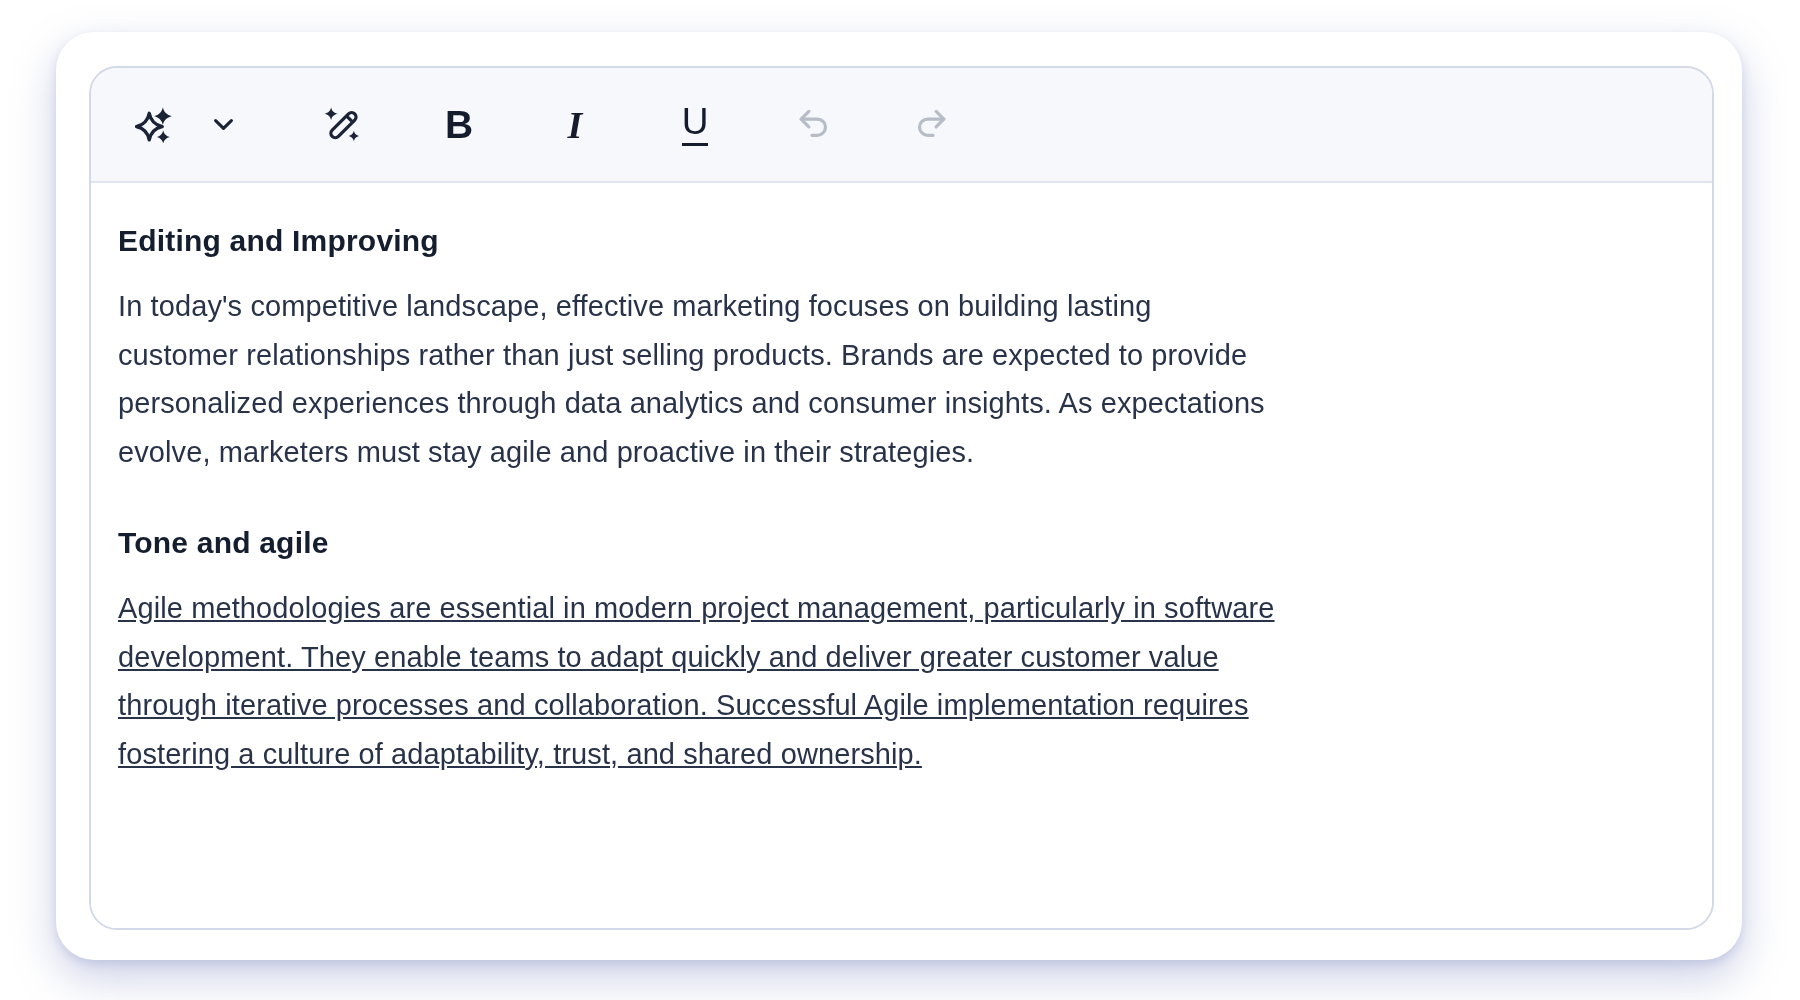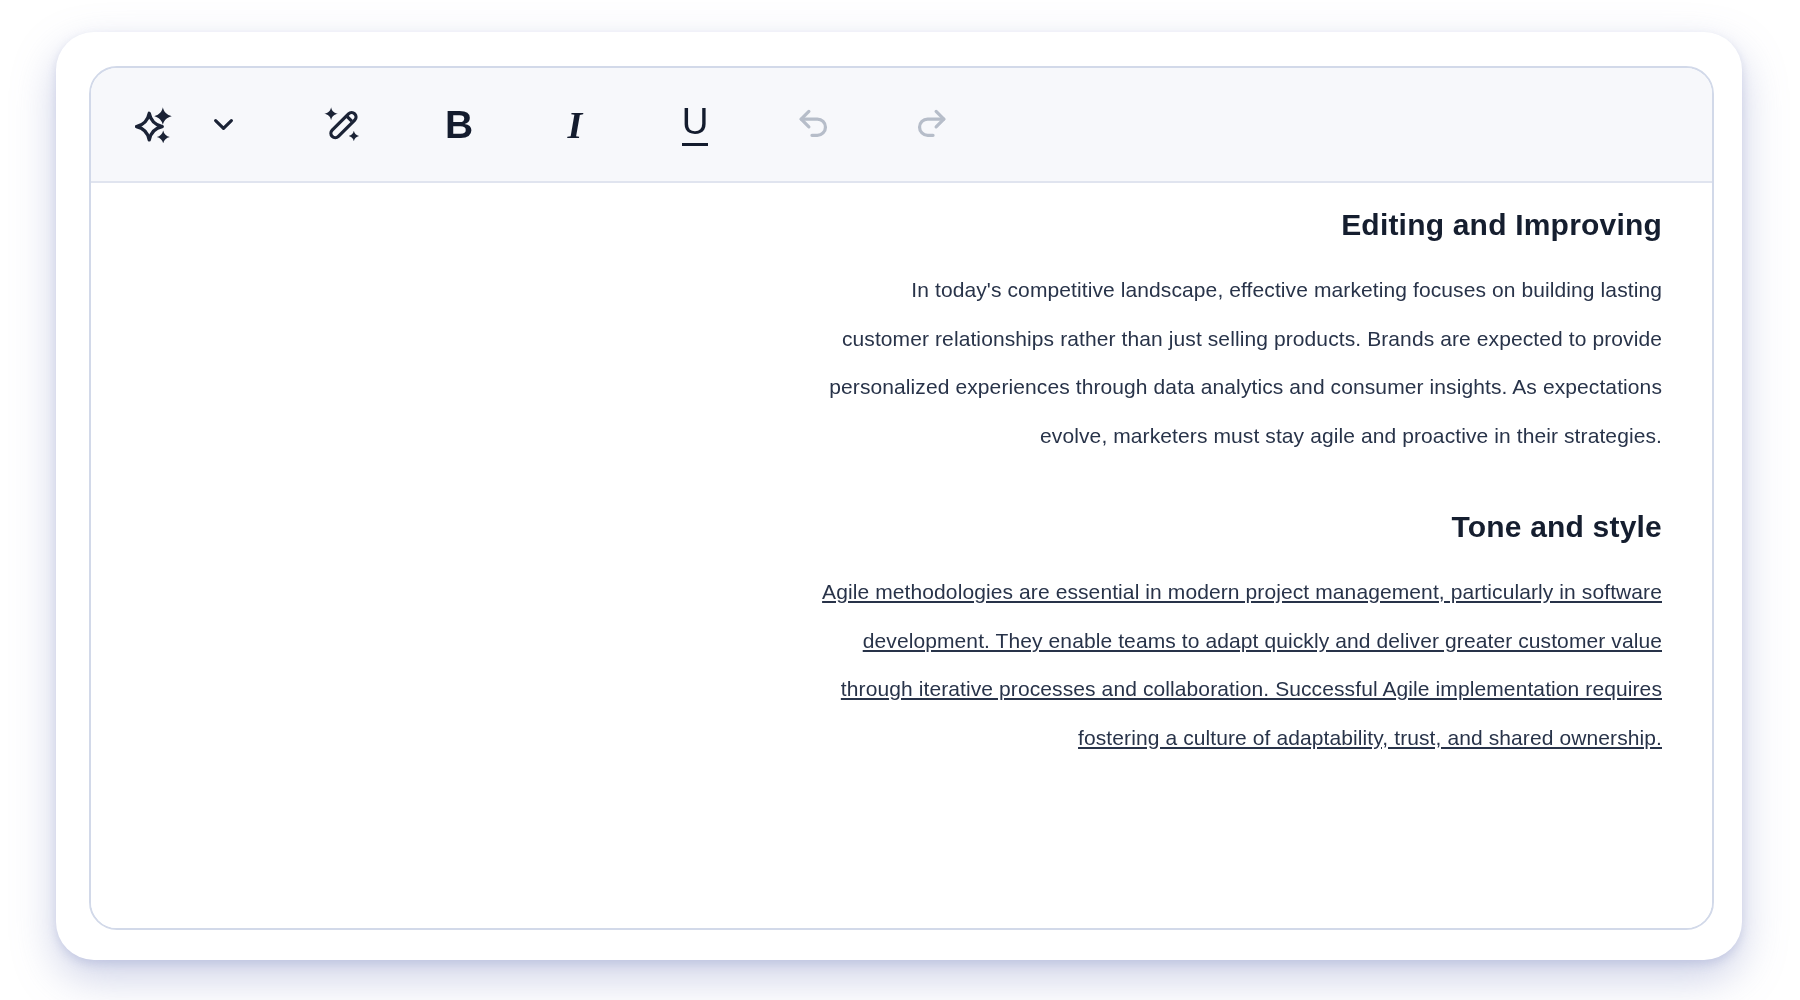--- a/index.html
+++ b/index.html
@@ -78,34 +78,33 @@
     font-weight: 400;
     font-size: 37px;
     color: #141c2e;
     line-height: 1;
     border-bottom: 3px solid #141c2e;
     padding-bottom: 3px;
   }
   .content {
     flex: 1;
     background: #ffffff;
-    padding: 22px 50px 40px 27px;
-    text-align: right;
+    padding: 38px 50px 40px 27px;
   }
   .content h3 {
     margin: 0 0 21px 0;
     font-size: 30px;
     font-weight: 700;
     line-height: 40px;
     color: #151e2f;
     letter-spacing: 0.2px;
   }
   .content p {
     margin: 0 0 47px 0;
-    font-size: 21px;
+    font-size: 29px;
     font-weight: 400;
     line-height: 48.5px;
     color: #283349;
     white-space: pre-line;
     letter-spacing: 0.1px;
   }
   .content section:last-child p { margin-bottom: 0; text-decoration: underline; }
   svg { display: block; }
 </style>
 </head>
@@ -180,21 +179,21 @@
 
     <div class="content">
       <section>
         <h3>Editing and Improving</h3>
         <p>In today's competitive landscape, effective marketing focuses on building lasting
 customer relationships rather than just selling products. Brands are expected to provide
 personalized experiences through data analytics and consumer insights. As expectations
 evolve, marketers must stay agile and proactive in their strategies.</p>
       </section>
       <section>
-        <h3>Tone and style</h3>
+        <h3>Tone and agile</h3>
         <p>Agile methodologies are essential in modern project management, particularly in software
 development. They enable teams to adapt quickly and deliver greater customer value
 through iterative processes and collaboration. Successful Agile implementation requires
 fostering a culture of adaptability, trust, and shared ownership.</p>
       </section>
     </div>
 
   </div>
 </div>
 

